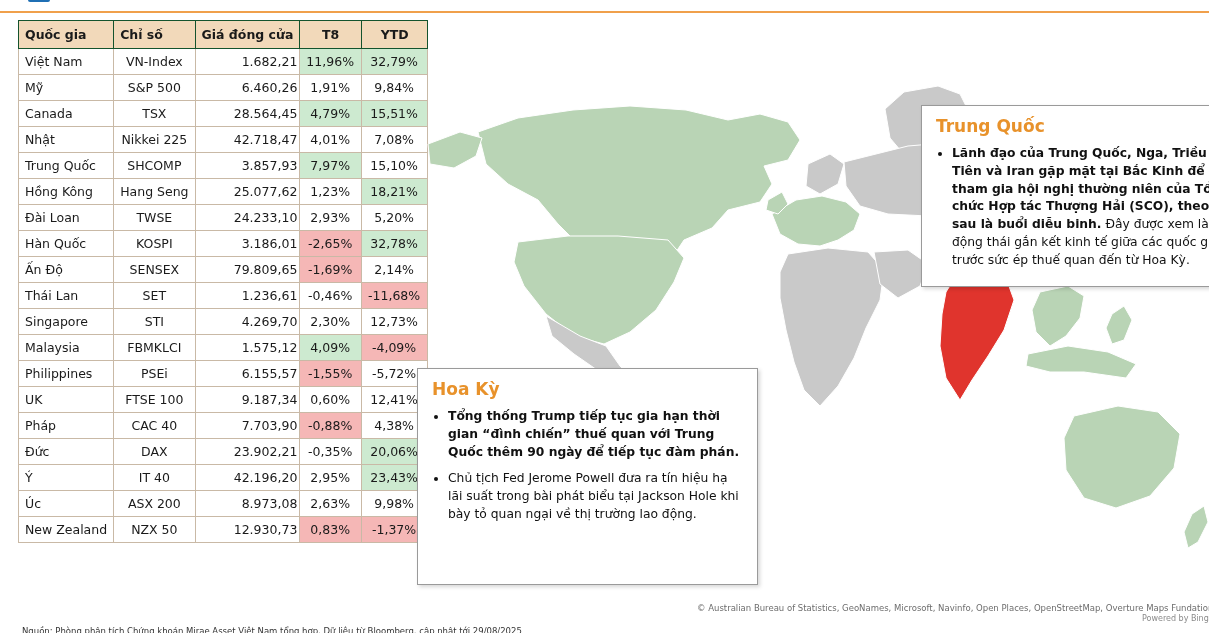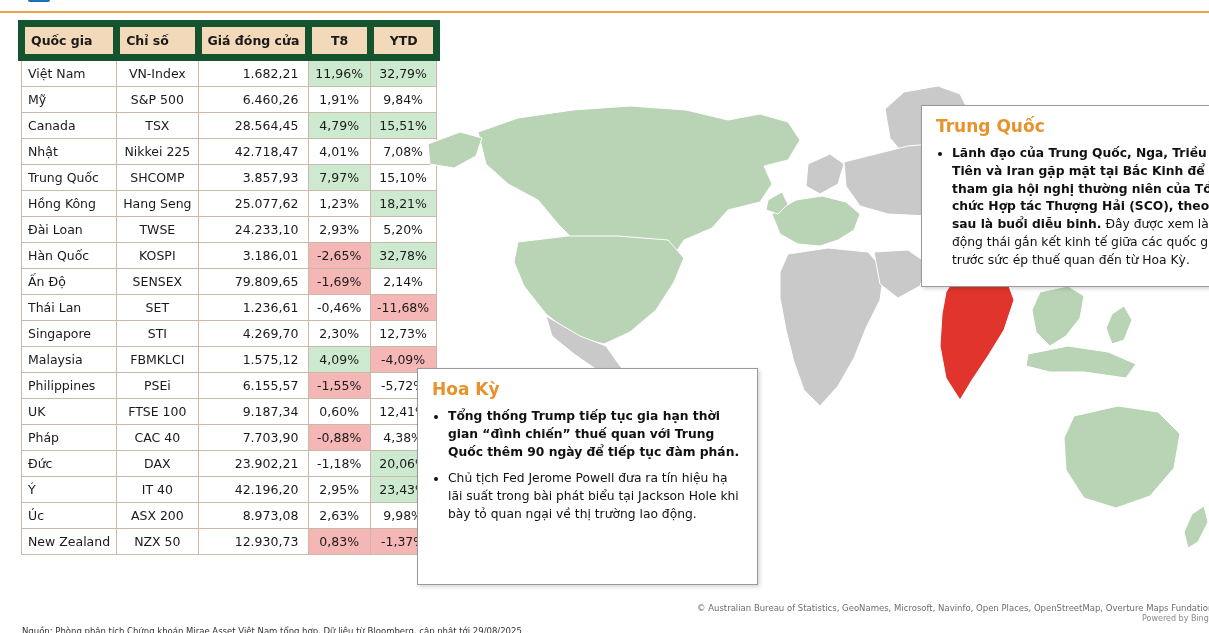--- a/index.html
+++ b/index.html
@@ -22,37 +22,37 @@
   
   .table-wrap{
     position:absolute;left:18px;top:20px;width:350px;
   }
   table.idx{
     border-collapse:collapse;width:350px;
     font-size:12.5px;color:#1a1a1a;
   }
   table.idx th{
     background:#f2d9ba;
-    border:7px solid #14532d;
+    border:1px solid #14532d;
     font-weight:bold;
     padding:6px 6px;
     text-align:center;
     font-size:12.5px;
     white-space:nowrap;
   }
   table.idx th.l{text-align:left;}
   table.idx td{
     border:1px solid #c9b9a6;
     padding:5px 6px;
     background:#ffffff;
     white-space:nowrap;
   }
   table.idx td.name{text-align:left;width:86px;}
   table.idx td.code{text-align:center;width:78px;}
-  table.idx td.price{text-align:right;width:82px;padding-right:10px;}
+  table.idx td.price{text-align:right;width:82px;padding-right:2px;}
   table.idx td.pct{text-align:center;width:52px;padding-right:7px;}
   .pos{background:#cdead0 !important;}
   .neg{background:#f5b7b6 !important;}
   .neu{background:#ffffff !important;}
 
   .footnote{
     position:absolute;left:22px;top:626px;
     font-size:8.5px;color:#333;white-space:nowrap;
   }
 
@@ -222,21 +222,21 @@
           <td class="name">Pháp</td>
           <td class="code">CAC 40</td>
           <td class="price">7.703,90</td>
           <td class="pct neg">-0,88%</td>
           <td class="pct neu">4,38%</td>
         </tr>
         <tr>
           <td class="name">Đức</td>
           <td class="code">DAX</td>
           <td class="price">23.902,21</td>
-          <td class="pct neu">-1,18%</td>
+          <td class="pct neu">-0,35%</td>
           <td class="pct pos">20,06%</td>
         </tr>
         <tr>
           <td class="name">Ý</td>
           <td class="code">IT 40</td>
           <td class="price">42.196,20</td>
           <td class="pct neu">2,95%</td>
           <td class="pct pos">23,43%</td>
         </tr>
         <tr>

